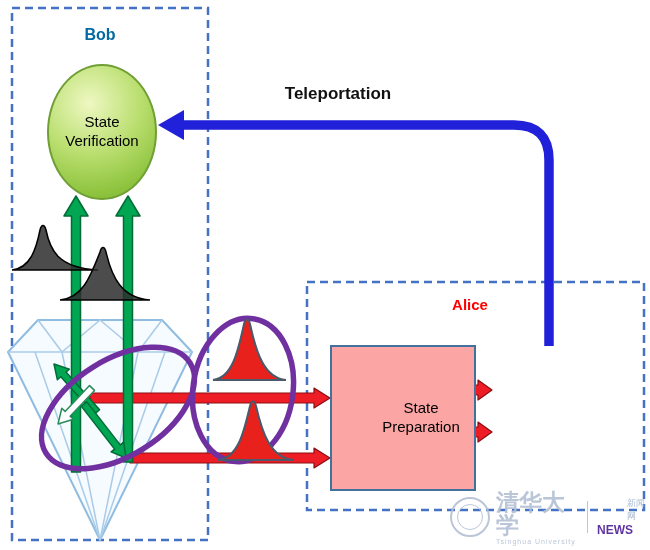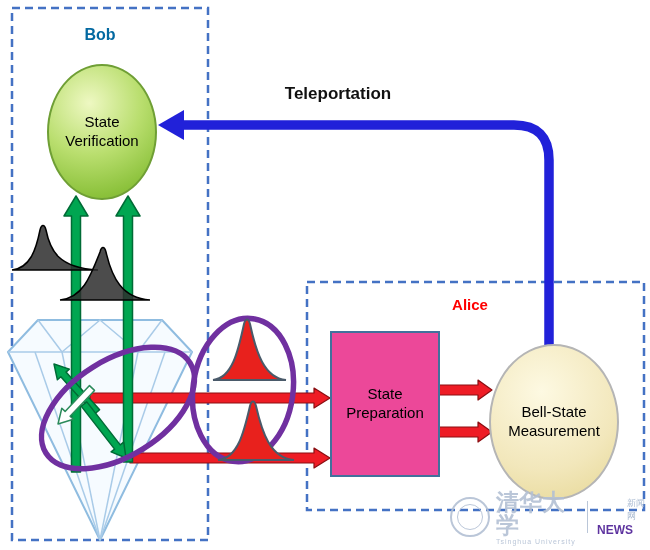--- a/index.html
+++ b/index.html
@@ -5,21 +5,21 @@
   html,body{margin:0;padding:0;background:#fff;}
   .stage{position:relative;width:650px;height:550px;background:#ffffff;overflow:hidden;
          font-family:"Liberation Sans",sans-serif;}
   .stage svg{position:absolute;left:0;top:0;}
   .node{position:absolute;display:flex;align-items:center;
         text-align:center;color:#000;font-size:15px;line-height:1.25;z-index:3;}
   .ellipse{border-radius:50%;}
   .sv{left:47px;top:64px;width:106px;height:132px;
       background:radial-gradient(circle at 38% 28%, #eef8c2 0%, #b9de6e 45%, #8cc23c 80%, #79ad2e 100%);
       border:2px solid #6f9f35;}
-  .sp{left:330px;top:331px;width:106px;height:142px;background:#ec4899;border:2px solid #41719c;}
+  .sp{left:330px;top:345px;width:106px;height:142px;background:#fca5a5;border:2px solid #41719c;padding-left:36px;}
   .bsm{left:489px;top:344px;width:126px;height:152px;
       background:radial-gradient(circle at 40% 30%, #fdf9e2 0%, #f2e7bb 60%, #e6d794 100%);
       border:2px solid #b5b5b5;}
   .lbl{position:absolute;text-align:center;z-index:4;}
   .bob-lbl{left:50px;top:26px;width:100px;color:#0369a1;font-weight:bold;font-size:16px;}
   .alice-lbl{left:420px;top:296px;width:100px;color:#ff0000;font-size:15px;font-weight:bold;}
   .tele-lbl{left:248px;top:84px;width:180px;color:#111;font-size:17px;font-weight:600;}
   .watermark{position:absolute;left:450px;top:490px;width:198px;height:54px;z-index:5;
       display:flex;align-items:center;gap:6px;color:#b3c0d4;opacity:.9;}
   .wm-logo{width:36px;height:36px;border:2px solid #b3c0d4;border-radius:50%;
@@ -88,23 +88,20 @@
       <polygon points="158,125 184,110 184,140" fill="#2121d9"></polygon>
     </g>
   </svg>
 
   <div class="node ellipse sv">
     <span>State Verification</span>
   </div>
   <div class="node sp">
     <span>State Preparation</span>
   </div>
-  <div class="node ellipse bsm">
-    <span>Bell-State Measurement</span>
-  </div>
 
   <div class="lbl bob-lbl">Bob</div>
   <div class="lbl alice-lbl">Alice</div>
   <div class="lbl tele-lbl">Teleportation</div>
 
   <div class="watermark">
     <div class="wm-logo">
       <div class="wm-logo-inner"></div>
     </div>
     <div>

